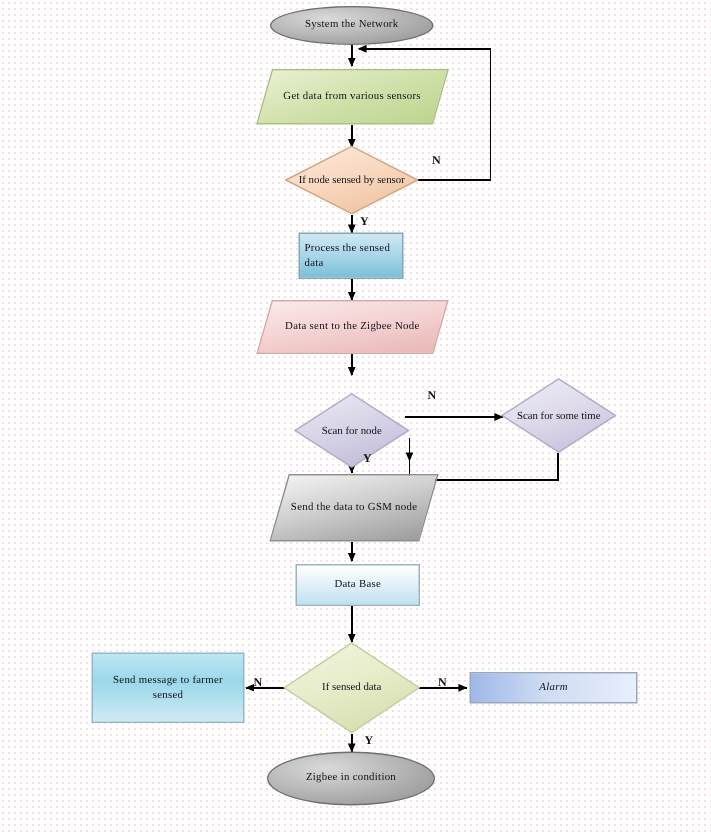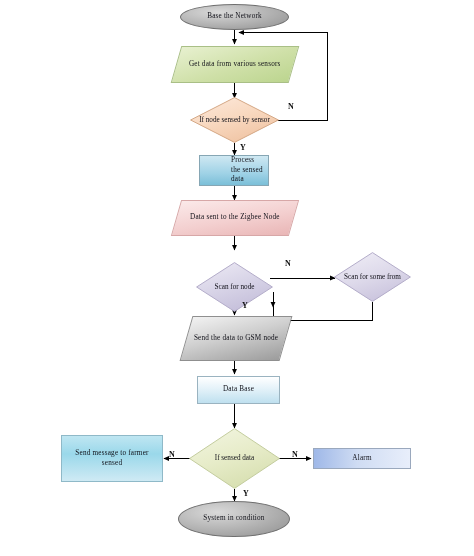--- a/index.html
+++ b/index.html
@@ -58,21 +58,21 @@
     transform: skewX(-16deg);
   }
   .para > span { transform: skewX(16deg); }
 
   .para-green  { background: linear-gradient(160deg,#e7f0cf 0%, #cfe0a8 55%, #bcd58f 100%); border-color:#a9bf86; }
   .para-pink   { background: linear-gradient(170deg,#fbe9e9 0%, #f3cfcf 55%, #e9b6b6 100%); border-color:#d7a7a7; }
   .para-gray   { background: linear-gradient(165deg,#f2f2f2 0%, #cfcfcf 45%, #9c9c9c 100%); border-color:#8f8f8f; }
 
   
   .rect { border: 1px solid #8a9aa6; }
-  .rect-blue    { background: linear-gradient(180deg,#cfe8f2 0%, #9fd2e6 60%, #7bbfd8 100%); border-color:#86a6b4;padding-left:28px; }
+  .rect-blue    { background: linear-gradient(180deg,#cfe8f2 0%, #9fd2e6 60%, #7bbfd8 100%); border-color:#86a6b4; }
   .rect-dbase   { background: linear-gradient(180deg,#ffffff 0%, #e4f2f9 45%, #bfe0ef 100%); border-color:#9ab3c0; }
   .rect-cyan    { background: linear-gradient(180deg,#bfe6f2 0%, #9ad8ea 40%, #cfeaf4 100%); border-color:#8fb9c8; }
   .rect-alarm   { background: linear-gradient(90deg,#9fb8e8 0%, #cfdcf3 45%, #e8eefb 100%); border-color:#9aa8bd; }
 
   
   .diamond-wrap { position: absolute; }
   .diamond-shape {
     position: absolute;
     left: 0; top: 0;
     width: 100%; height: 100%;
@@ -139,21 +139,21 @@
 
       <line x1="190" y1="458.5" x2="164" y2="458.5" marker-end="url(#arw)"></line>
 
       <line x1="279" y1="458.5" x2="311" y2="458.5" marker-end="url(#arw)"></line>
 
       <line x1="234.5" y1="489" x2="234.5" y2="501" marker-end="url(#arw)"></line>
     </g>
   </svg>
 
   <div class="node terminal" style="left:180px; top:4px; width:109px; height:26px;">
-    <span>Base the Network</span>
+    <span>System the Network</span>
   </div>
 
   <div class="node para para-green" style="left:176px; top:46px; width:118px; height:37px;">
     <span>Get data from various sensors</span>
   </div>
 
   <div class="diamond-wrap" style="left:190px; top:97px; width:89px; height:46px;">
     <svg class="diamond-shape" viewBox="0 0 89 46" preserveAspectRatio="none">
       <defs>
         <linearGradient id="gpeach" x1="0" y1="0" x2="0.6" y2="1">
@@ -193,21 +193,21 @@
     <svg class="diamond-shape" viewBox="0 0 77 50" preserveAspectRatio="none">
       <defs>
         <linearGradient id="glav2" x1="0" y1="0" x2="0.5" y2="1">
           <stop offset="0%" stop-color="#f1eff7"></stop>
           <stop offset="60%" stop-color="#ddd9ea"></stop>
           <stop offset="100%" stop-color="#cbc5de"></stop>
         </linearGradient>
       </defs>
       <polygon points="38.5,0.6 76.4,25 38.5,49.4 0.6,25" fill="url(#glav2)" stroke="#b3acc9" stroke-width="1"></polygon>
     </svg>
-    <div class="diamond-label">Scan for some from</div>
+    <div class="diamond-label">Scan for some time</div>
   </div>
 
   <div class="node para para-gray" style="left:186px; top:316px; width:100px; height:45px;">
     <span>Send the data to GSM node</span>
   </div>
 
   <div class="node rect rect-dbase" style="left:197px; top:376px; width:83px; height:28px;">
     <span>Data Base</span>
   </div>
 
@@ -222,26 +222,26 @@
       </defs>
       <polygon points="45.5,0.6 90.4,30.5 45.5,60.4 0.6,30.5" fill="url(#golive)" stroke="#c3cc9e" stroke-width="1"></polygon>
     </svg>
     <div class="diamond-label">If  sensed data</div>
   </div>
 
   <div class="node rect rect-cyan" style="left:61px; top:435px; width:102px; height:47px;">
     <span>Send message to farmer sensed</span>
   </div>
 
-  <div class="node rect rect-alarm" style="left:313px; top:448px; width:98px; height:21px;">
+  <div class="node rect rect-alarm" style="left:313px; top:448px; width:112px; height:21px;font-style:italic;">
     <span>Alarm</span>
   </div>
 
   <div class="node terminal" style="left:178px; top:501px; width:112px; height:36px;">
-    <span>System in condition</span>
+    <span>Zigbee in condition</span>
   </div>
 
   <div class="branch-label" style="left:288px; top:102px;">N</div>
   <div class="branch-label" style="left:240px; top:143px;">Y</div>
   <div class="branch-label" style="left:285px; top:259px;">N</div>
   <div class="branch-label" style="left:242px; top:301px;">Y</div>
   <div class="branch-label" style="left:169px; top:450px;">N</div>
   <div class="branch-label" style="left:292px; top:450px;">N</div>
   <div class="branch-label" style="left:243px; top:489px;">Y</div>
 

